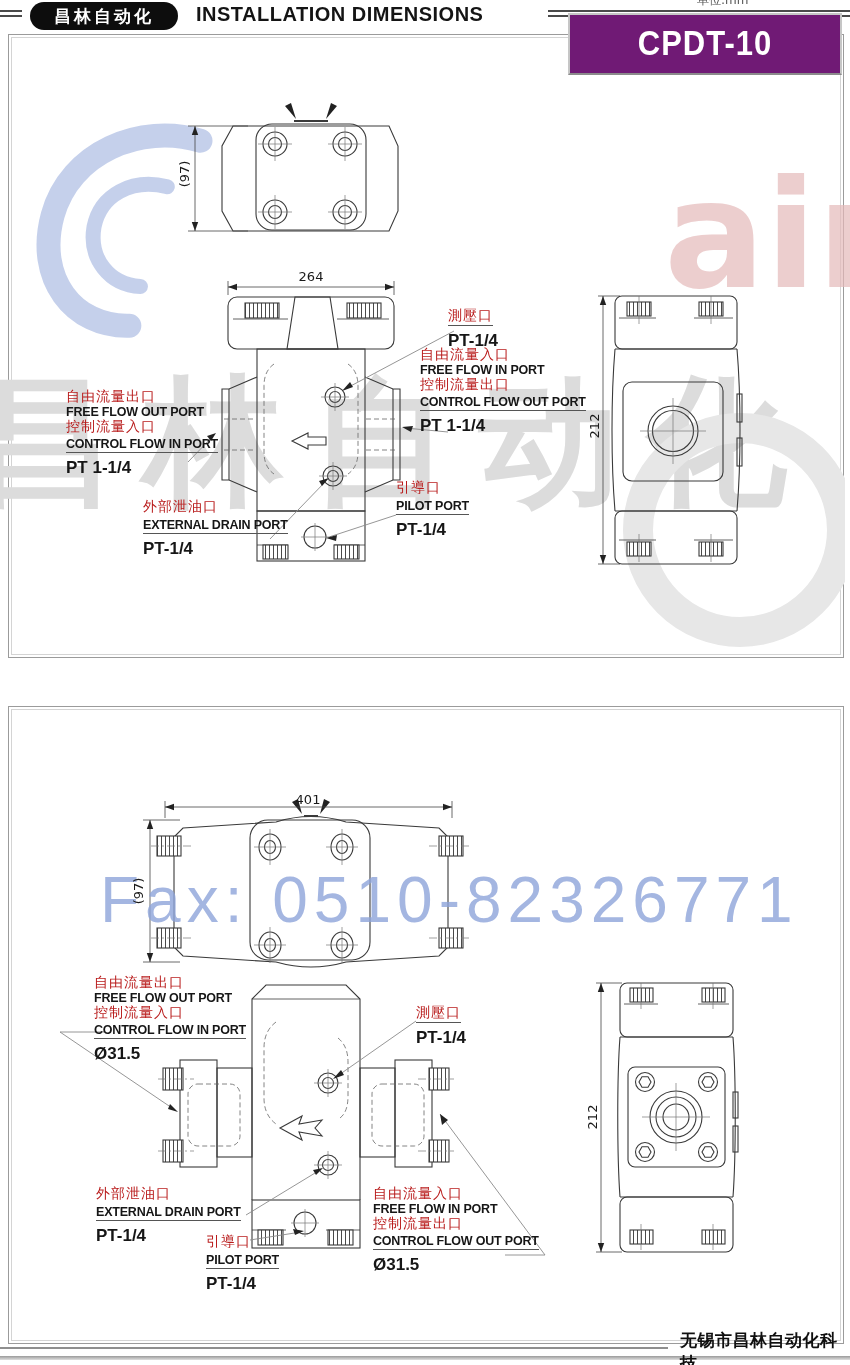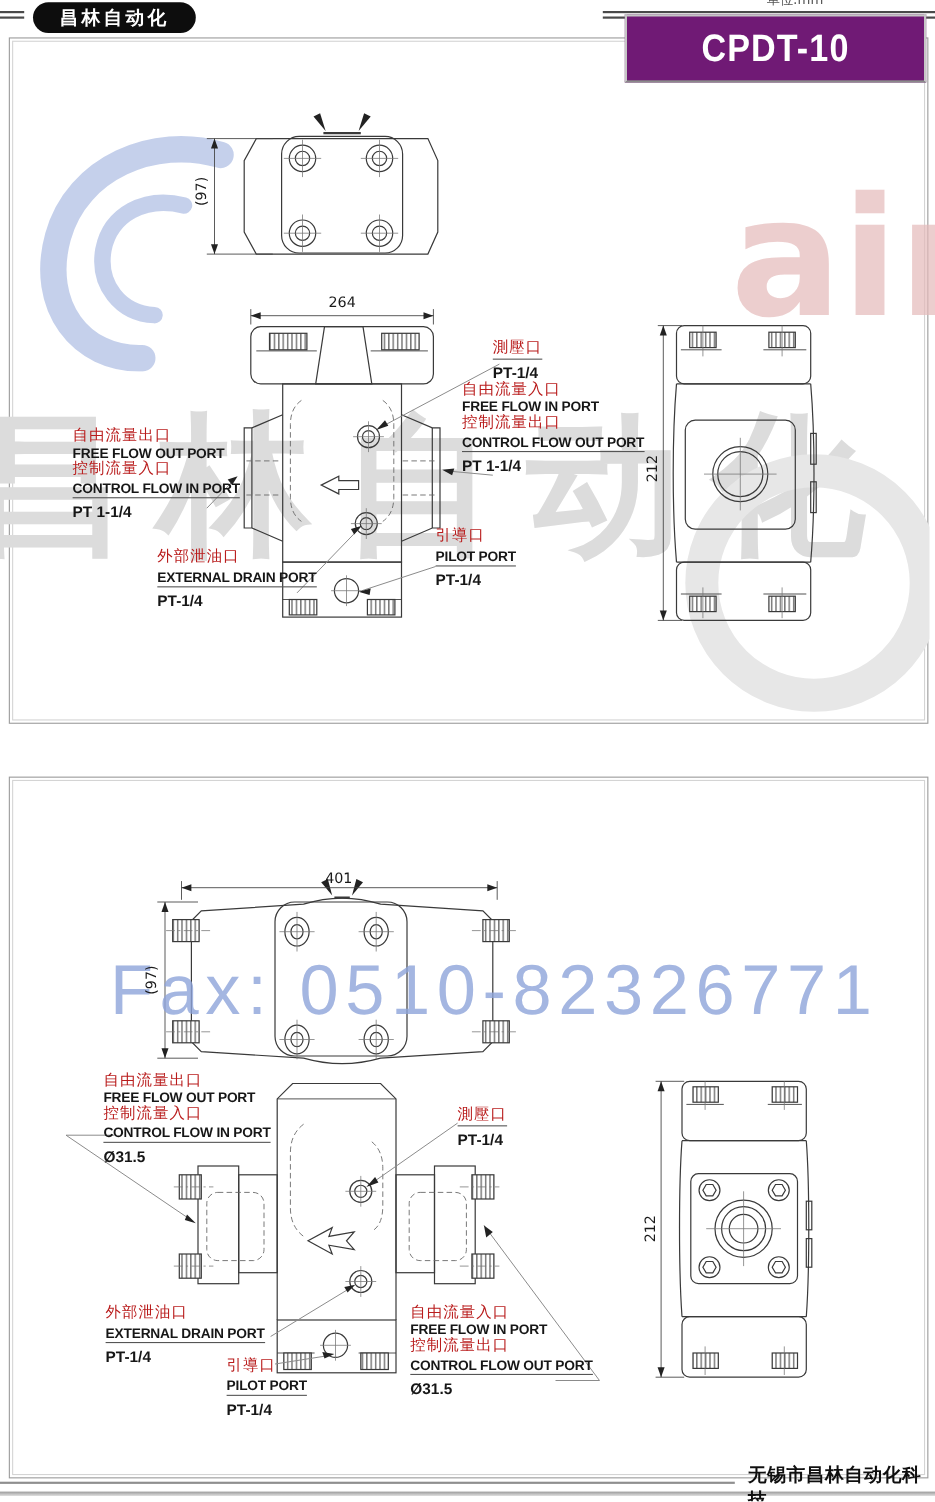--- a/index.html
+++ b/index.html
@@ -49,41 +49,42 @@
   
   .dimh,.dimv{position:absolute;z-index:5;font-size:13px;color:#1a1a1a;}
   .dimh{transform:translate(-50%,-50%);}
   .dimv{transform:translate(-50%,-50%) rotate(-90deg);}
 
   
   .lbl{position:absolute;z-index:5;line-height:1.12;}
   .lbl .cn{font-size:14px;letter-spacing:1px;color:#b91c1c;}
   .lbl .en{font-size:12.5px;font-weight:bold;letter-spacing:-0.2px;color:#161616;
            font-family:"Liberation Sans",sans-serif;}
-  .lbl .sz{font-size:14px;font-weight:bold;margin-top:5px;color:#161616;
+  .lbl .sz{font-size:17px;font-weight:bold;margin-top:5px;color:#161616;
            font-family:"Liberation Sans",sans-serif;}
   .u{border-bottom:1px solid #555;display:inline-block;padding-bottom:1px;}
 
   
   #footLineL{position:absolute;left:0;top:1347px;width:668px;height:2px;background:#8f8f8f;z-index:4;}
   #footCompany{position:absolute;left:680px;top:1329px;font-size:17px;font-weight:bold;color:#0f0f0f;
                letter-spacing:0.5px;z-index:5;}
   #footRule{position:absolute;left:0;top:1356px;width:850px;height:4px;
             background:linear-gradient(#9a9a9a,#e0e0e0);z-index:4;}
 </style>
 </head>
 <body>
 
 <div id="page">
 
   <div class="hdr-rule" style="left:0;top:10px;width:22px;"></div>
   <div class="hdr-rule" style="left:0;top:15px;width:22px;"></div>
   <div id="pill">
     <span>昌林自动化</span>
   </div>
+  <div id="title">INSTALLATION DIMENSIONS</div>
   <div class="hdr-rule" style="left:548px;top:10px;width:302px;"></div>
   <div class="hdr-rule" style="left:548px;top:15px;width:302px;"></div>
   <div id="unitNote">
     <span>单位:mm</span>
   </div>
 
   <div id="frame1" class="frame"></div>
   <div id="frame2" class="frame"></div>
 
   <div id="banner1" class="banner">

